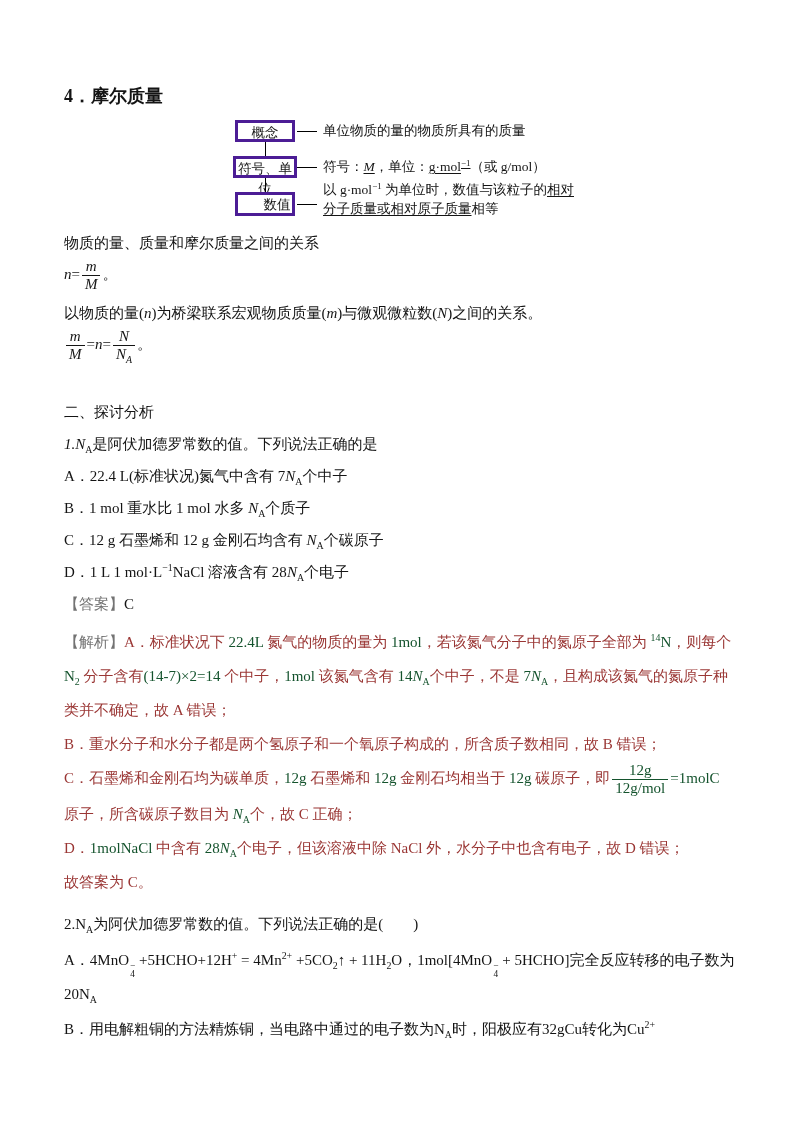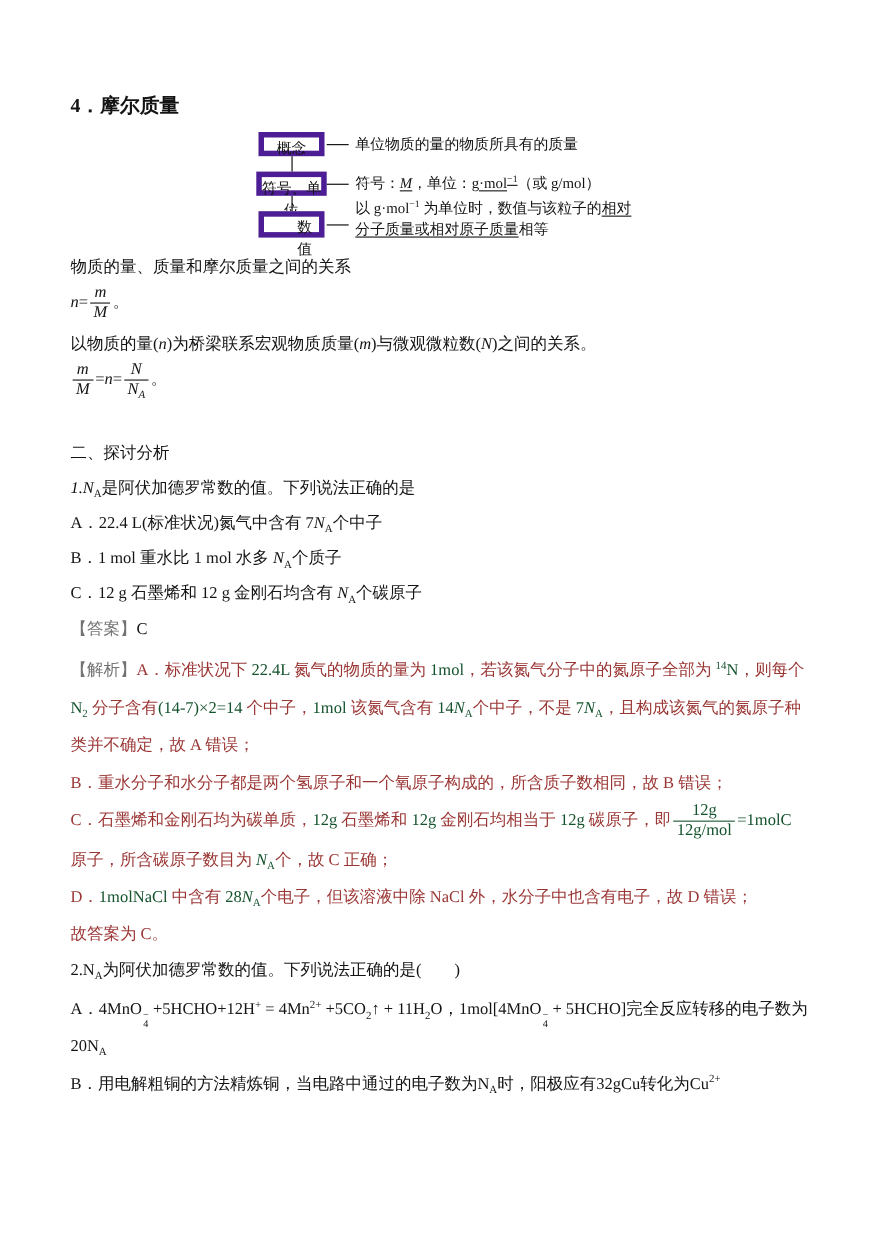--- a/index.html
+++ b/index.html
@@ -8,21 +8,21 @@
     position:relative;overflow:hidden;color:#141414;
     font-family:"Liberation Serif","DejaVu Serif",serif;
     font-size:15px;
   }
   .content{padding:86px 58px 0 64px;}
   p{margin:0 0 10px;line-height:22px;}
   .heading{font-size:18px;font-weight:bold;margin:0 0 14px;line-height:20px;}
 
   
   .diagram{position:relative;width:440px;height:100px;margin:8px 0 12px 169px;font-size:13.5px;}
-  .dbox{position:absolute;border:5px solid #4c1d95;box-sizing:border-box;text-align:center;
+  .dbox{position:absolute;border:3px solid #4c1d95;box-sizing:border-box;text-align:center;
         line-height:20px;background:#fff;}
   .b1{left:2px;top:0;width:60px;height:22px;}
   .b2{left:0;top:36px;width:64px;height:22px;}
   .b3{left:2px;top:72px;width:60px;height:24px;padding-left:24px;}
   .vline{position:absolute;left:32px;width:1px;background:#000;}
   .v1{top:22px;height:14px;}
   .v2{top:58px;height:14px;}
   .hline{position:absolute;left:64px;width:20px;height:1px;background:#000;}
   .h1{top:11px;}
   .h2{top:47px;}
@@ -81,32 +81,33 @@
     <p class="formula"><span class="i">n</span><span>=</span><span class="frac"><span class="fnum"><span class="i">m</span></span><span class="fden"><span class="i">M</span></span></span><span>。</span></p>
     <p style="margin-bottom:4px"><span>以物质的量(</span><span class="i">n</span><span>)为桥梁联系宏观物质质量(</span><span class="i">m</span><span>)与微观微粒数(</span><span class="i">N</span><span>)之间的关系。</span></p>
     <p class="formula"><span class="frac"><span class="fnum"><span class="i">m</span></span><span class="fden"><span class="i">M</span></span></span><span>=</span><span class="i">n</span><span>=</span><span class="frac"><span class="fnum"><span class="i">N</span></span><span class="fden"><span class="i">N</span><sub class="i">A</sub></span></span><span>。</span></p>
 
     <p class="sec2">二、探讨分析</p>
 
     <p><span class="i">1.</span><span class="i">N</span><sub>A</sub><span>是阿伏加德罗常数的值。下列说法正确的是</span></p>
     <p class="opt"><span>A．22.4 L(标准状况)氮气中含有 7</span><span class="i">N</span><sub>A</sub><span>个中子</span></p>
     <p class="opt"><span>B．1 mol 重水比 1 mol 水多 </span><span class="i">N</span><sub>A</sub><span>个质子</span></p>
     <p class="opt"><span>C．12 g 石墨烯和 12 g 金刚石均含有 </span><span class="i">N</span><sub>A</sub><span>个碳原子</span></p>
+    <p class="opt"><span>D．1 L 1 mol·L</span><sup>−1</sup><span>NaCl 溶液含有 28</span><span class="i">N</span><sub>A</sub><span>个电子</span></p>
 
     <p><span class="c-label">【答案】</span><span>C</span></p>
 
     <div class="analysis">
       <p><span class="c-label">【解析】</span><span>A．标准状况下 </span><span class="c-hl">22.4L</span><span> 氮气的物质的量为 </span><span class="c-hl">1mol</span><span>，若该氮气分子中的氮原子全部为 </span><sup class="c-hl">14</sup><span class="c-hl">N</span><span>，则每个 </span><span class="c-hl">N</span><sub class="c-hl">2</sub><span> 分子含有</span><span class="c-hl">(14-7)×2=14</span><span> 个中子，</span><span class="c-hl">1mol</span><span> 该氮气含有 </span><span class="c-hl">14</span><span class="i c-hl">N</span><sub class="c-hl">A</sub><span>个中子，不是 </span><span class="c-hl">7</span><span class="i c-hl">N</span><sub class="c-hl">A</sub><span>，且构成该氮气的氮原子种类并不确定，故 A 错误；</span></p>
       <p><span>B．重水分子和水分子都是两个氢原子和一个氧原子构成的，所含质子数相同，故 B 错误；</span></p>
       <p><span>C．石墨烯和金刚石均为碳单质，</span><span class="c-hl">12g</span><span> 石墨烯和 </span><span class="c-hl">12g</span><span> 金刚石均相当于 </span><span class="c-hl">12g</span><span> 碳原子，即</span><span class="frac c-hl"><span class="fnum"><span>12g</span></span><span class="fden"><span>12g/mol</span></span></span><span class="c-hl">=1molC</span><span> 原子，所含碳原子数目为 </span><span class="i c-hl">N</span><sub class="c-hl">A</sub><span>个，故 C 正确；</span></p>
       <p><span>D．</span><span class="c-hl">1molNaCl</span><span> 中含有 </span><span class="c-hl">28</span><span class="i c-hl">N</span><sub class="c-hl">A</sub><span>个电子，但该溶液中除 NaCl 外，水分子中也含有电子，故 D 错误；</span></p>
       <p><span>故答案为 C。</span></p>
     </div>
 
-    <p style="margin-top:4px"><span>2.N</span><sub>A</sub><span>为阿伏加德罗常数的值。下列说法正确的是(　　)</span></p>
+    <p style="margin-top:14px"><span>2.N</span><sub>A</sub><span>为阿伏加德罗常数的值。下列说法正确的是(　　)</span></p>
     <p class="q2a"><span>A．4MnO</span><span style="display: inline-flex; flex-direction: column; align-items: center; vertical-align: -0.35em; font-size: 0.62em; line-height: 0.95; margin-left: 1px;">
           <span>−</span>
           <span>4</span>
         </span><span> +5HCHO+12H</span><sup>+</sup><span> = 4Mn</span><sup>2+</sup><span> +5CO</span><sub>2</sub><span>↑ + 11H</span><sub>2</sub><span>O，1mol[4MnO</span><span style="display: inline-flex; flex-direction: column; align-items: center; vertical-align: -0.35em; font-size: 0.62em; line-height: 0.95; margin-left: 1px;">
           <span>−</span>
           <span>4</span>
         </span><span> + 5HCHO]完全反应转移的电子数为20N</span><sub>A</sub></p>
     <p><span>B．用电解粗铜的方法精炼铜，当电路中通过的电子数为N</span><sub>A</sub><span>时，阳极应有32gCu转化为Cu</span><sup>2+</sup></p>
 
   </div>

